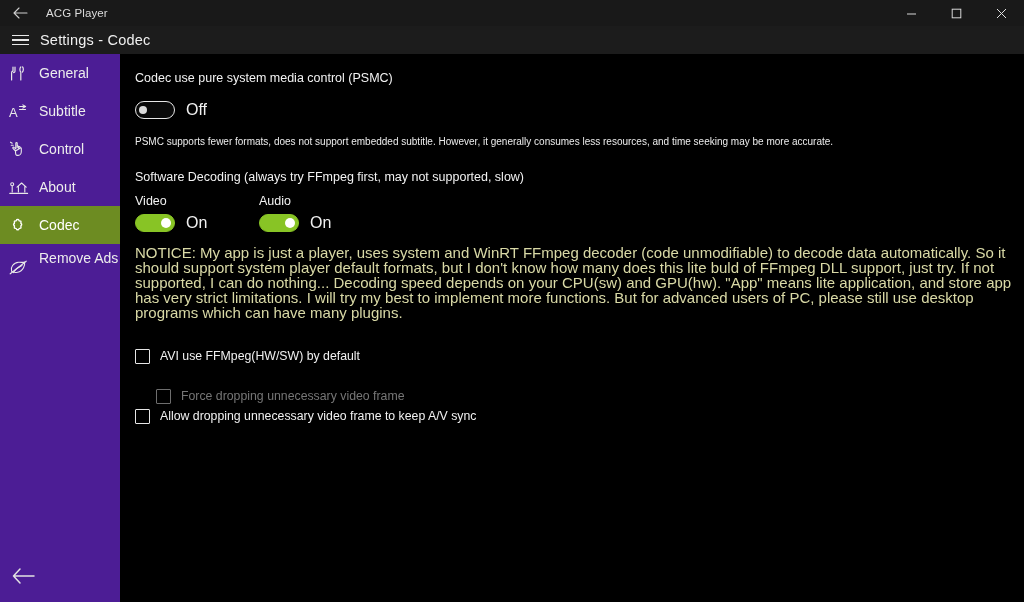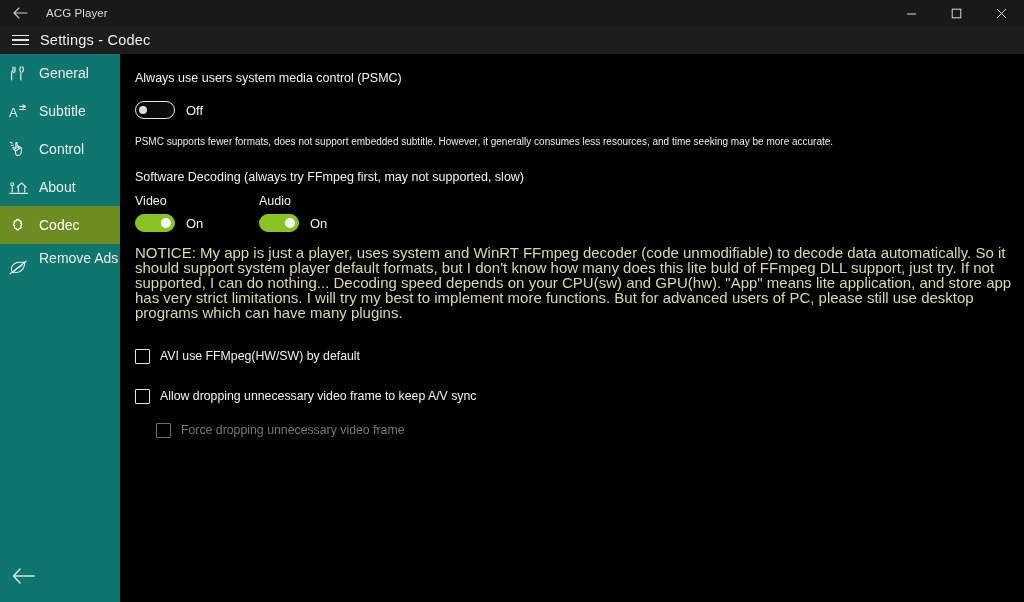--- a/index.html
+++ b/index.html
@@ -43,21 +43,21 @@
     width: 40px; height: 28px;
     display: flex; flex-direction: column; align-items: center; justify-content: center;
     gap: 3px;
   }
   .hamburger span { display: block; width: 17px; height: 1.6px; background: #e8e8e8; }
   .page-title { font-size: 14.5px; color: #f0f0f0; margin-left: 0px; letter-spacing: .2px; }
 
   
   .sidebar {
     position: absolute; top: 54px; left: 0; width: 124px; height: 548px;
-    background: #0f766e;
+    background: #4c1d95;
   }
   .nav-item {
     position: relative;
     display: flex; align-items: center;
     height: 38px; padding-left: 9px;
     color: #e6e6e6;
   }
   .nav-item.two-line { height: 50px; align-items: flex-start; padding-top: 6px; }
   .nav-item.selected { background: #6d8c22; }
   .nav-icon {
@@ -91,21 +91,21 @@
   .switch {
     position: relative;
     width: 40px; height: 18px; border-radius: 9px;
     display: inline-block;
   }
   .switch.off { background: #0a0a0a; border: 1.6px solid #e8e8e8; }
   .switch.on  { background: #88c425; border: 1.6px solid #88c425; }
   .knob { position: absolute; top: 50%; transform: translateY(-50%); border-radius: 50%; }
   .switch.off .knob { left: 3px; width: 8px; height: 8px; background: #dcdcdc; }
   .switch.on  .knob { right: 3px; width: 10px; height: 10px; background: #ffffff; }
-  .switch-label { font-size: 13px; color: #f0f0f0; margin-left: 11px; }
+  .switch-label { font-size: 16px; color: #f0f0f0; margin-left: 11px; }
 
   .va-wrap { display: flex; }
   .va-col { width: 124px; }
   .va-head { font-size: 12.5px; color: #f2f2f2; margin-bottom: 6px; }
 
   .notice {
     color: #d9d9a6; font-size: 15px; line-height: 15px;
     width: 880px;
   }
 
@@ -229,21 +229,21 @@
 
     <div class="sidebar-back">
       <svg width="23" height="18" viewBox="0 0 23 18" fill="none">
         <path d="M8 2 L1.5 9 L8 16 M1.5 9 L22 9" stroke="#e2e2e2" stroke-width="1.5" stroke-linecap="round" stroke-linejoin="round"></path>
       </svg>
     </div>
   </div>
 
   <div class="content">
 
-    <div class="lbl">Always use users system media control (PSMC)</div>
+    <div class="lbl">Codec use pure system media control (PSMC)</div>
     <div class="row-gap-a"></div>
 
     <div class="toggle-row" style="margin-top:6px;">
       <span class="switch off">
         <span class="knob"></span>
       </span>
       <span class="switch-label">Off</span>
     </div>
 
     <div class="desc" style="margin-top:15px;">PSMC supports fewer formats, does not support embedded subtitle. However, it generally consumes less resources, and time seeking may be more accurate.</div>
@@ -274,25 +274,25 @@
     <div class="notice" style="margin-top:13px;">NOTICE: My app is just a player, uses system and WinRT FFmpeg decoder (code unmodifiable) to decode data automatically. So it should support system player default formats, but I don't know how many does this lite buld of FFmpeg DLL support, just try. If not supported, I can do nothing... Decoding speed depends on your CPU(sw) and GPU(hw). "App" means lite application, and store app has very strict limitations. I will try my best to implement more functions. But for advanced users of PC, please still use desktop programs which can have many plugins.</div>
 
     <div style="margin-top:26px;">
 
 
       <div class="cb-row" style="margin-bottom:20px;">
         <span class="cbox"></span>
         <span class="cb-label">AVI use FFMpeg(HW/SW) by default</span>
       </div>
 
+      <div class="cb-row cb-indent">
+        <span class="cbox disabled"></span>
+        <span class="cb-label disabled">Force dropping unnecessary video frame</span>
+      </div>
+
       <div class="cb-row" style="margin-bottom:14px;">
         <span class="cbox"></span>
         <span class="cb-label">Allow dropping unnecessary video frame to keep A/V sync</span>
       </div>
 
-      <div class="cb-row cb-indent">
-        <span class="cbox disabled"></span>
-        <span class="cb-label disabled">Force dropping unnecessary video frame</span>
-      </div>
-
     </div>
   </div>
 </div>
 
 </body></html>

